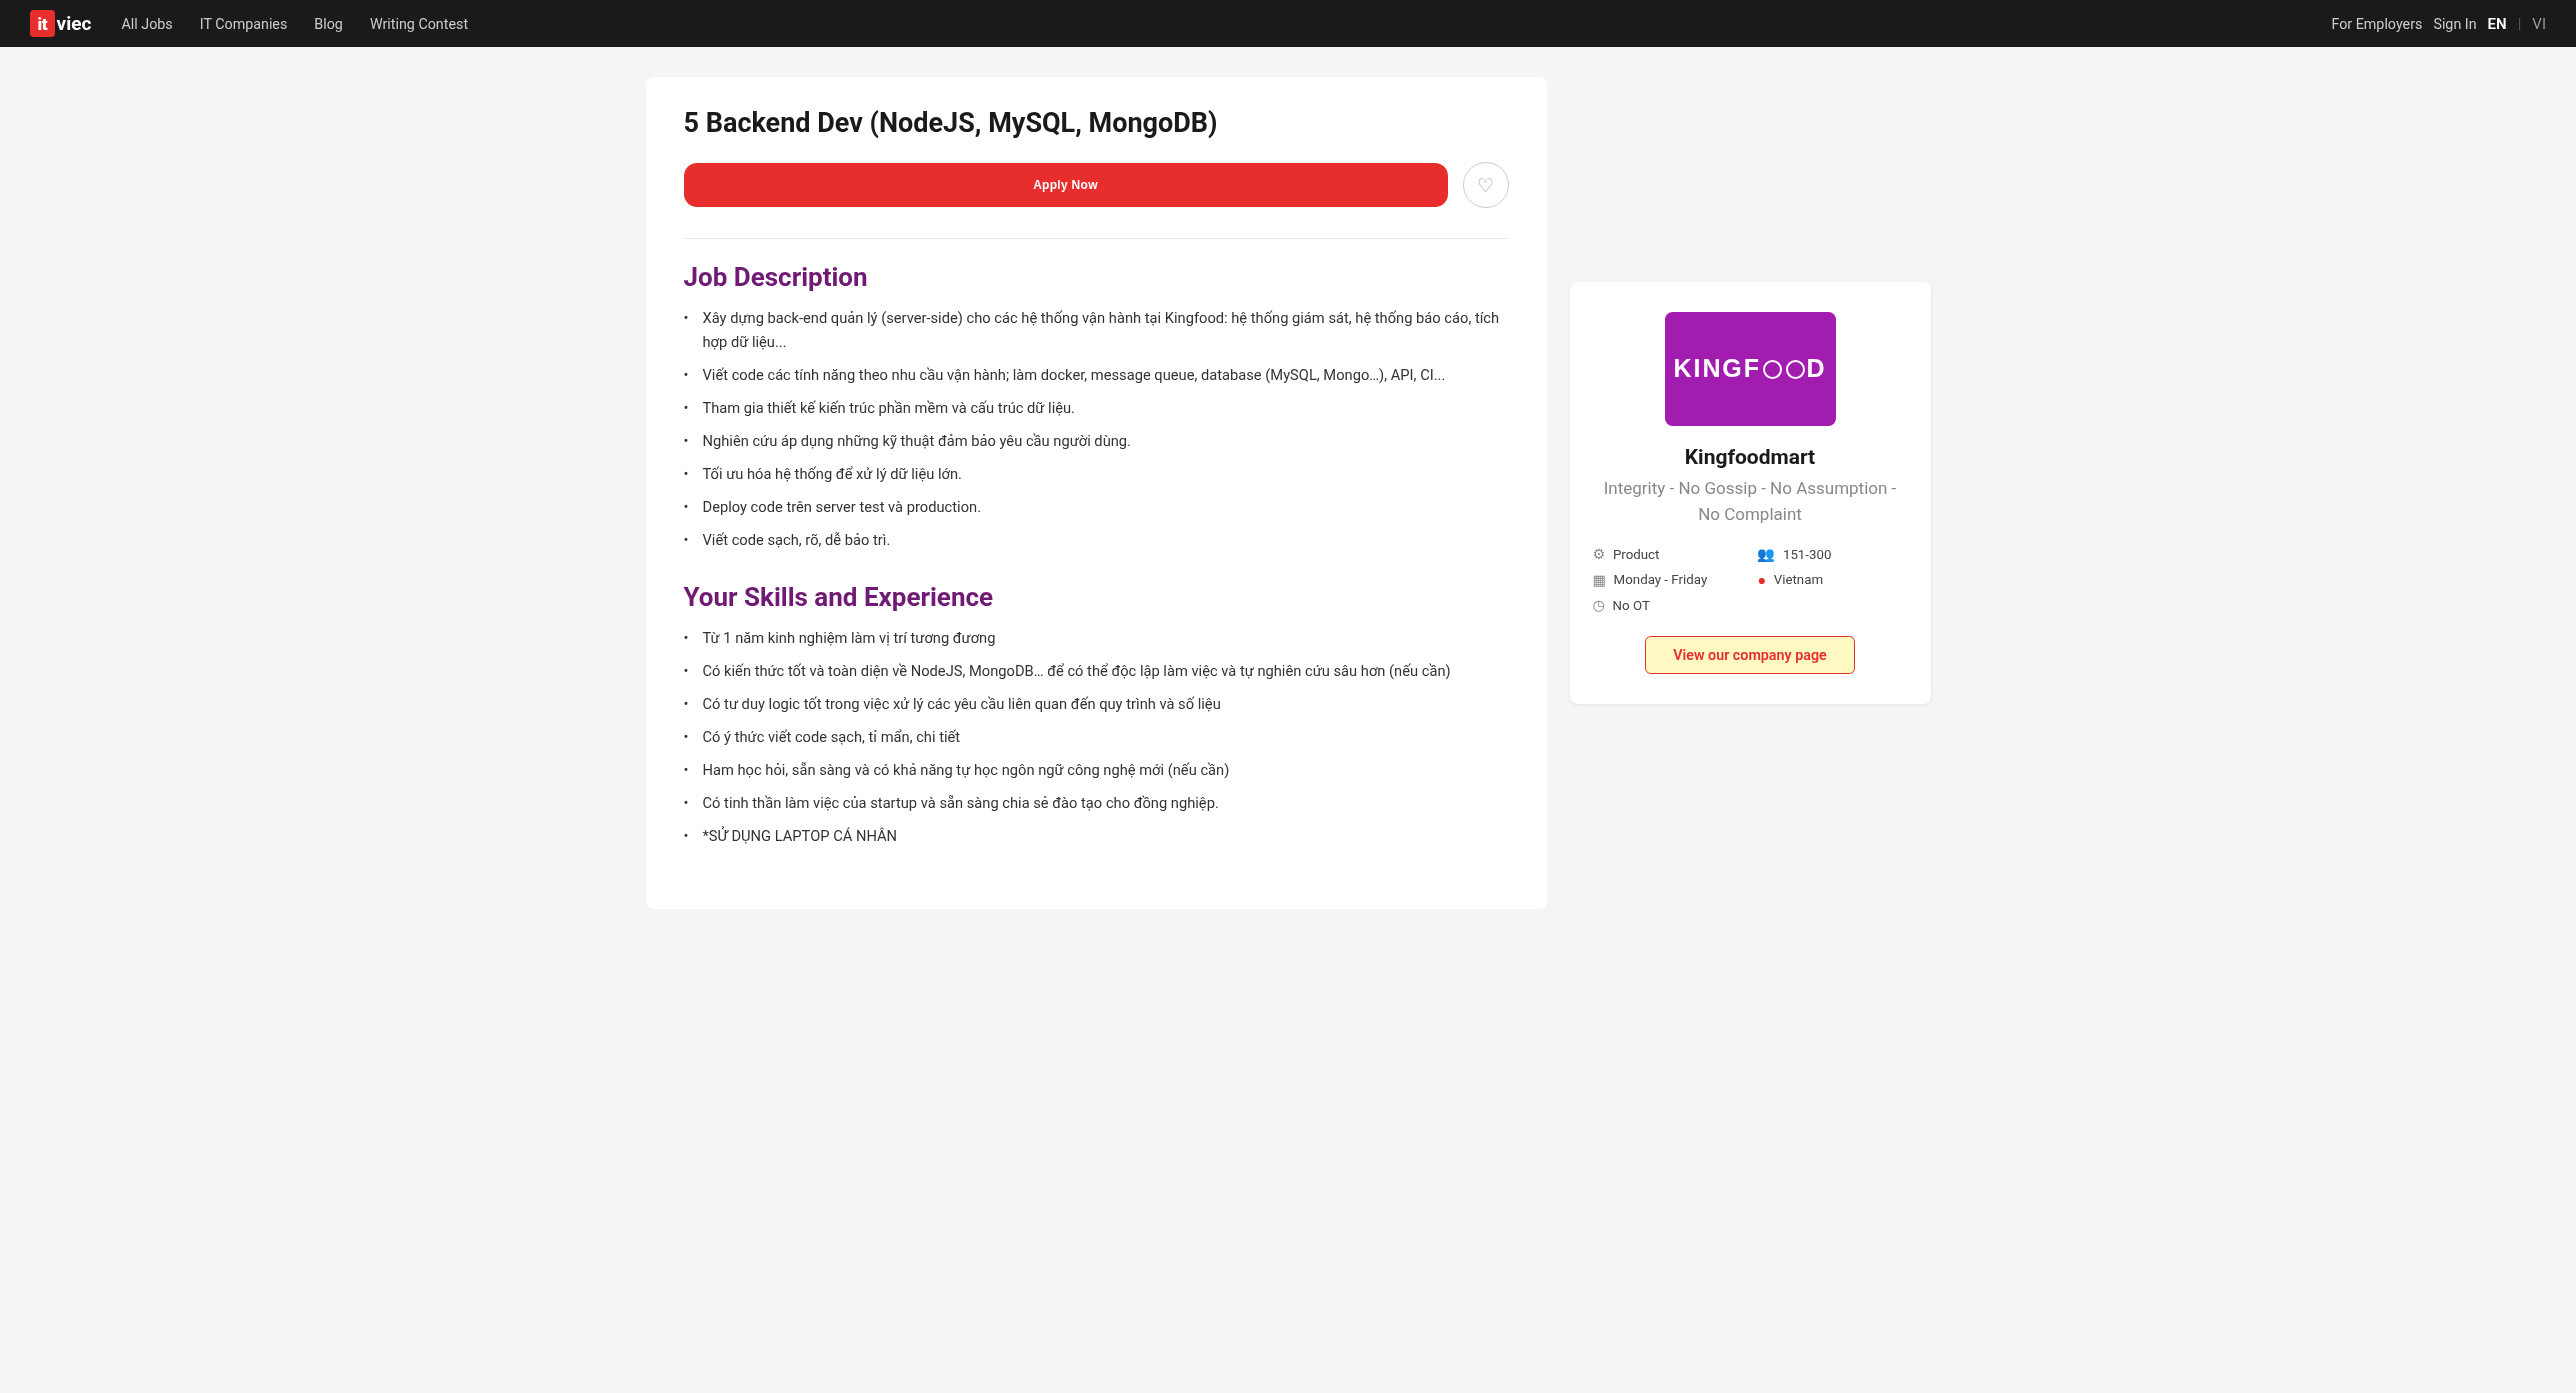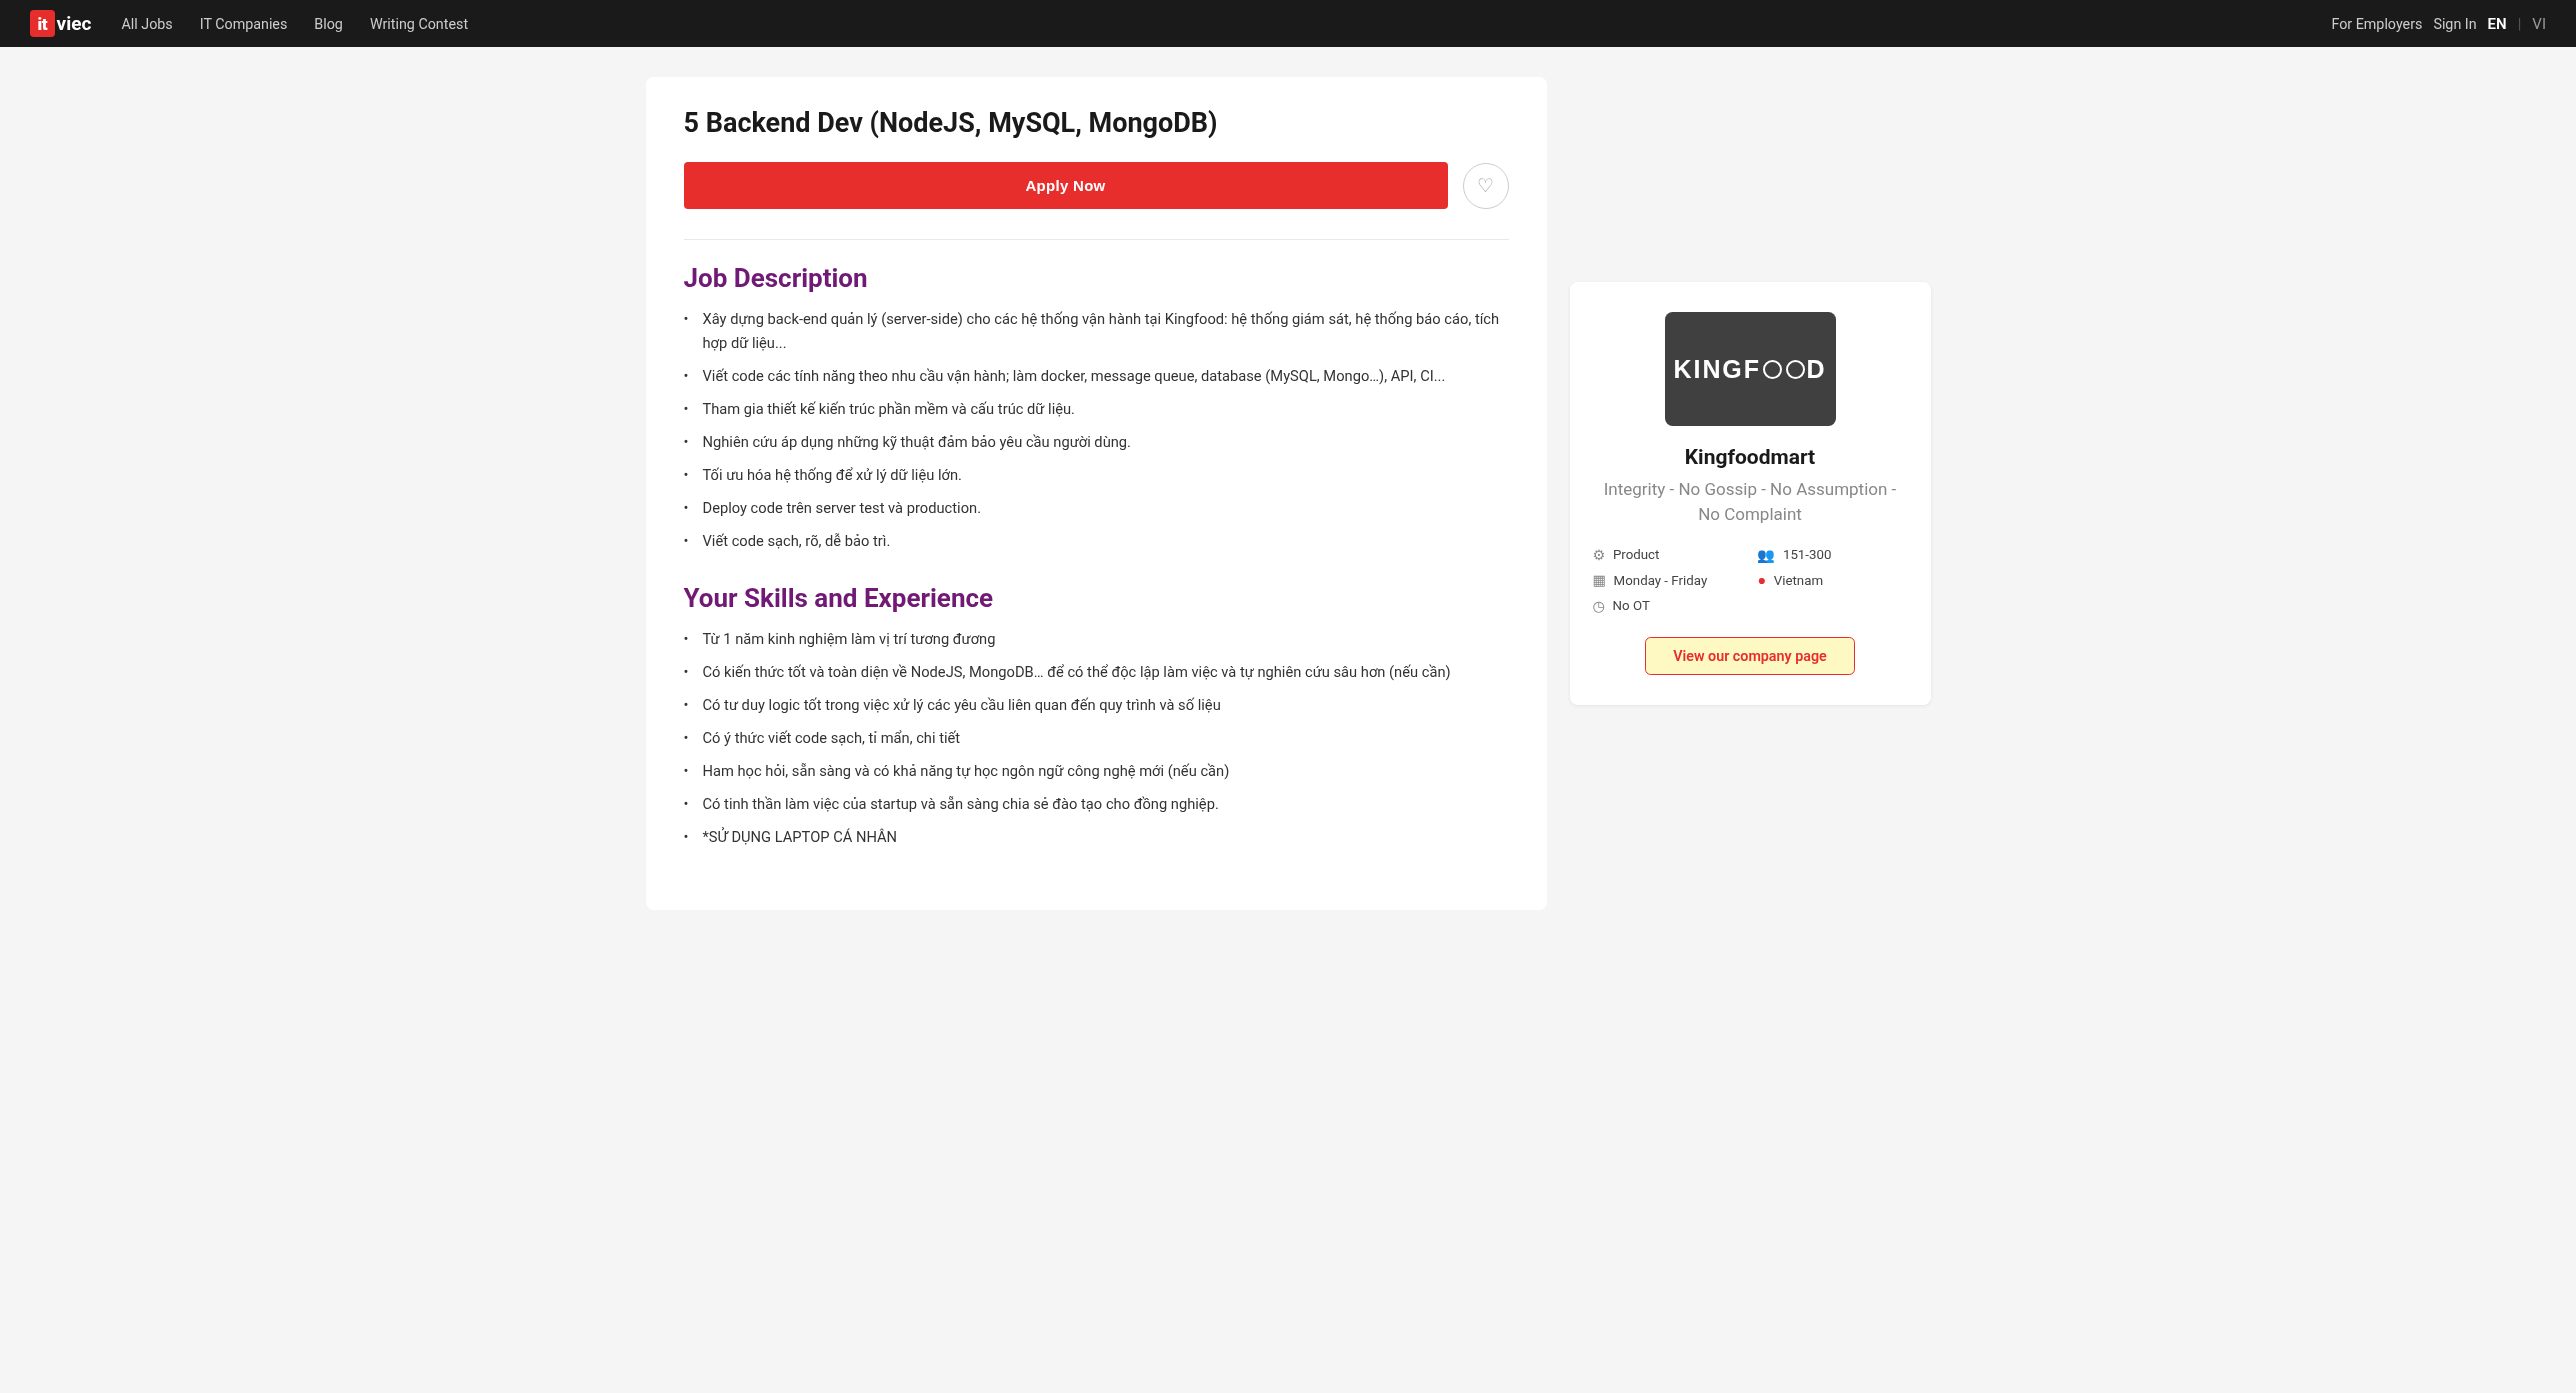--- a/index.html
+++ b/index.html
@@ -92,23 +92,23 @@
       align-items: center;
       gap: 15px;
       margin-bottom: 30px;
     }
 
     .apply-btn {
       flex: 1;
       background: #e82d2d;
       color: #fff;
       border: none;
-      border-radius: 4px;
+      border-radius: 13px;
       padding: 15px;
-      font-size: 15px;
+      font-size: 12px;
       font-weight: 600;
       cursor: pointer;
       letter-spacing: 0.3px;
     }
 
     .heart-btn {
       width: 46px;
       height: 46px;
       border: 1.9px solid #ccc;
       border-radius: 50%;
@@ -165,21 +165,21 @@
       background: #fff;
       border-radius: 7.6px;
       padding: 30px 23px;
       text-align: center;
       box-shadow: 0 1px 3.8px rgba(0,0,0,0.08);
     }
 
     .company-logo {
       width: 171px;
       height: 114px;
-      background: #404040;
+      background: #a21caf;
       border-radius: 7.6px;
       display: flex;
       align-items: center;
       justify-content: center;
       margin: 0 auto 19px auto;
     }
 
     .company-name {
       font-size: 21px;
       font-weight: 700;

